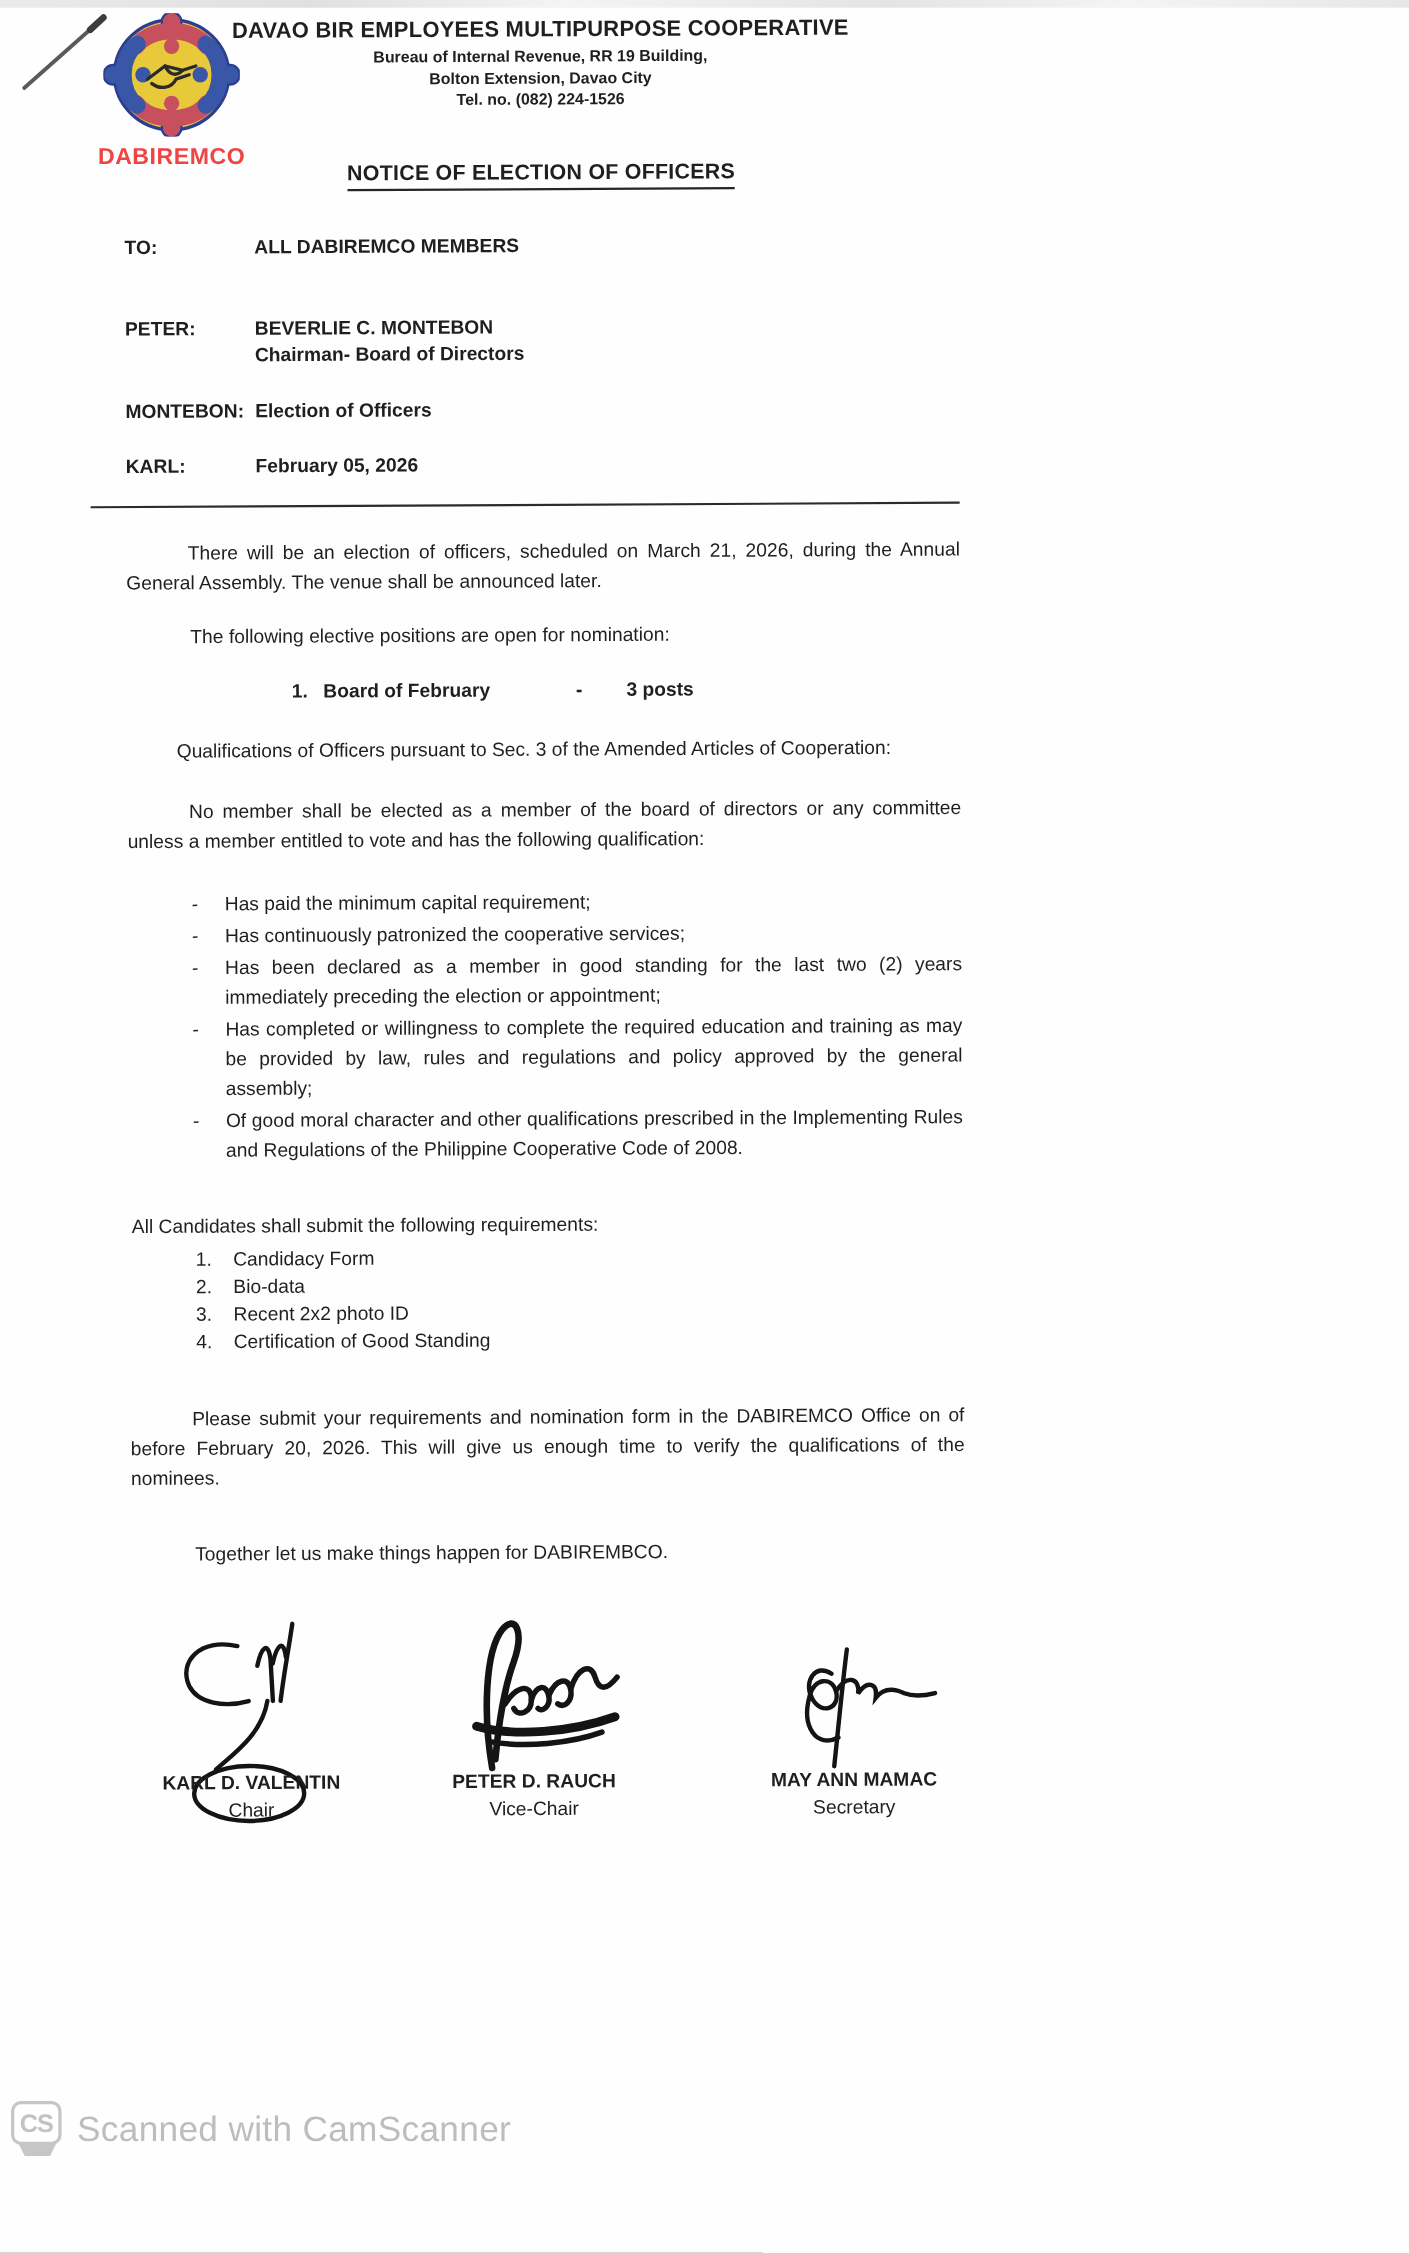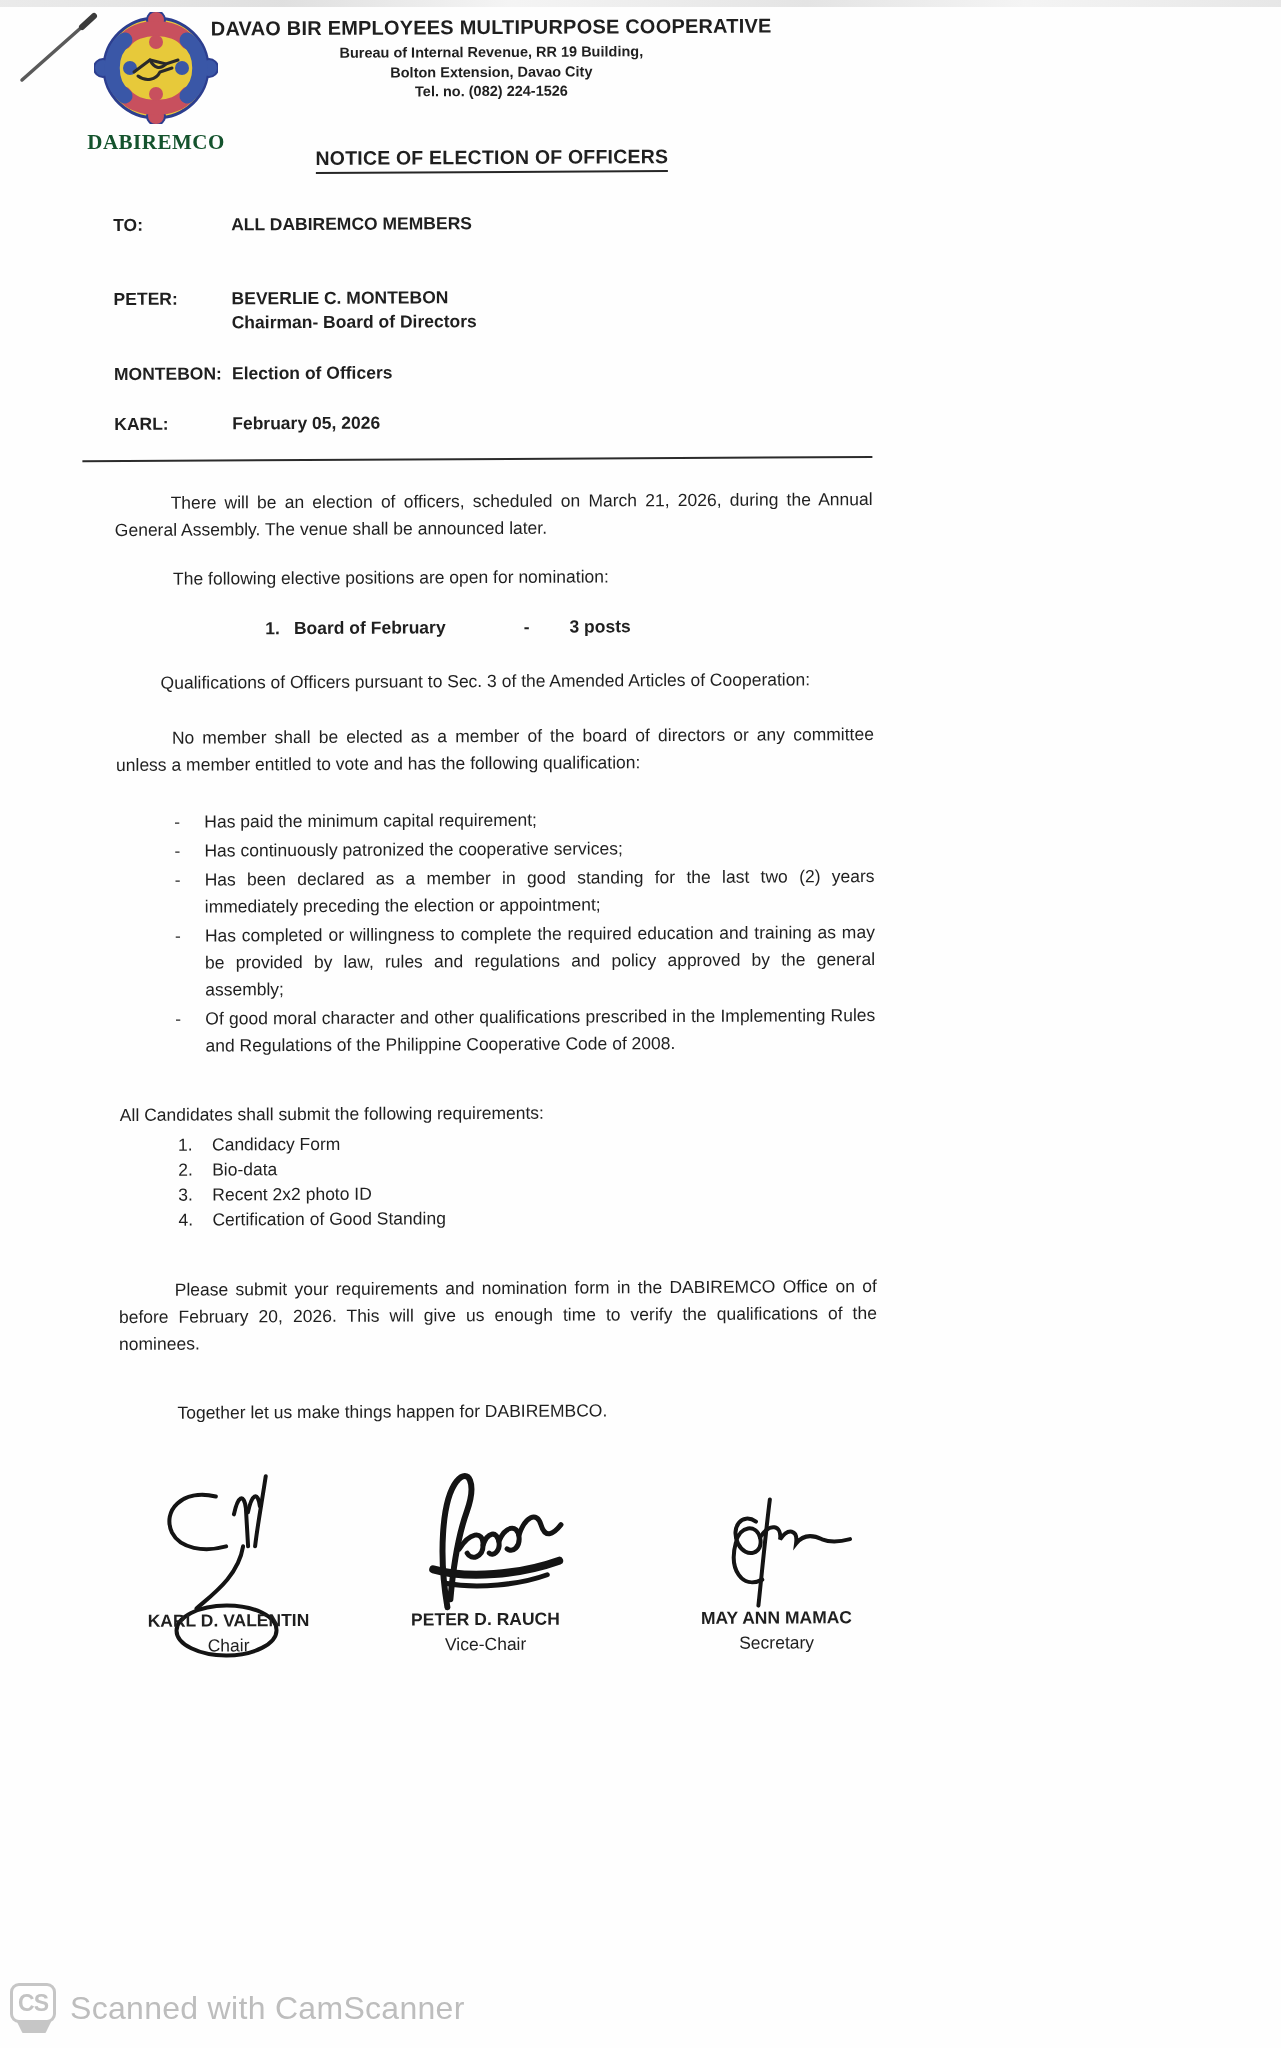--- a/index.html
+++ b/index.html
@@ -12,22 +12,22 @@
   
   .scan-edge {
     position:absolute; top:0; left:0; width:100%; height:7px; opacity:.65;
     background:linear-gradient(90deg,#e0e0e0 0%,#cfcfcf 22%,#efefef 40%,#d6d6d6 63%,#efefef 80%,#dadada 100%);
   }
   .pen-mark { position:absolute; left:16px; top:8px; }
 
   
   .logo-wrap { position:absolute; left:86px; top:12px; width:140px; text-align:center; }
   .logo-wordmark {
-    display:block; margin-top:2px; font-family:Liberation Serif, serif;
-    font-weight:bold; font-size:21px; letter-spacing:.5px; color:#14532d;
+    display:block; margin-top:2px; font-family:Liberation Sans, sans-serif;
+    font-weight:bold; font-size:21px; letter-spacing:.5px; color:#ef4444;
   }
 
   .doc { position:absolute; left:112px; top:0; width:758px; transform:rotate(-0.3deg); transform-origin:50% 0; }
 
   .org-header { padding-top:16px; text-align:center; }
   .org-name { font-size:20px; font-weight:bold; letter-spacing:.2px; }
   .org-sub  { font-size:14.5px; font-weight:bold; line-height:19.5px; margin-top:4px; }
   .org-sub div { white-space:nowrap; }
 
   .doc-title { text-align:center; margin-top:44px; }
@@ -70,21 +70,21 @@
   .sig .sig-name { font-weight:bold; font-size:17.5px; position:relative; z-index:2; }
   .sig .sig-role { font-size:17.5px; margin-top:4px; position:relative; z-index:2; }
   .sig svg { position:absolute; left:50%; transform:translateX(-50%); z-index:1; }
   .sig1 { left:-12px; width:240px; }
   .sig2 { left:250px; width:230px; }
   .sig3 { left:538px; width:236px; }
   .sig1 svg { top:-28px; }
   .sig2 svg { top:-14px; }
   .sig3 svg { top:14px; }
 
-  .footer { position:absolute; left:10px; top:1983px; display:flex; align-items:center; }
+  .footer { position:absolute; left:10px; top:1910px; display:flex; align-items:center; }
   .cs-icon { width:48px; margin-right:12px; }
   .cs-box {
     width:46px; height:40px; border:3px solid #c6c6c6; border-radius:9px; background:#fff;
     color:#c3c3c3; font-weight:bold; font-size:23px; letter-spacing:-1px;
     display:flex; align-items:center; justify-content:center;
   }
   .cs-base { width:34px; height:11px; margin:-1px auto 0; background:#c6c6c6;
     clip-path:polygon(0 0,100% 0,84% 100%,16% 100%); border-radius:0 0 6px 6px; }
   .credit { font-size:32px; color:#bdbdbd; letter-spacing:.3px; }
 </style>

